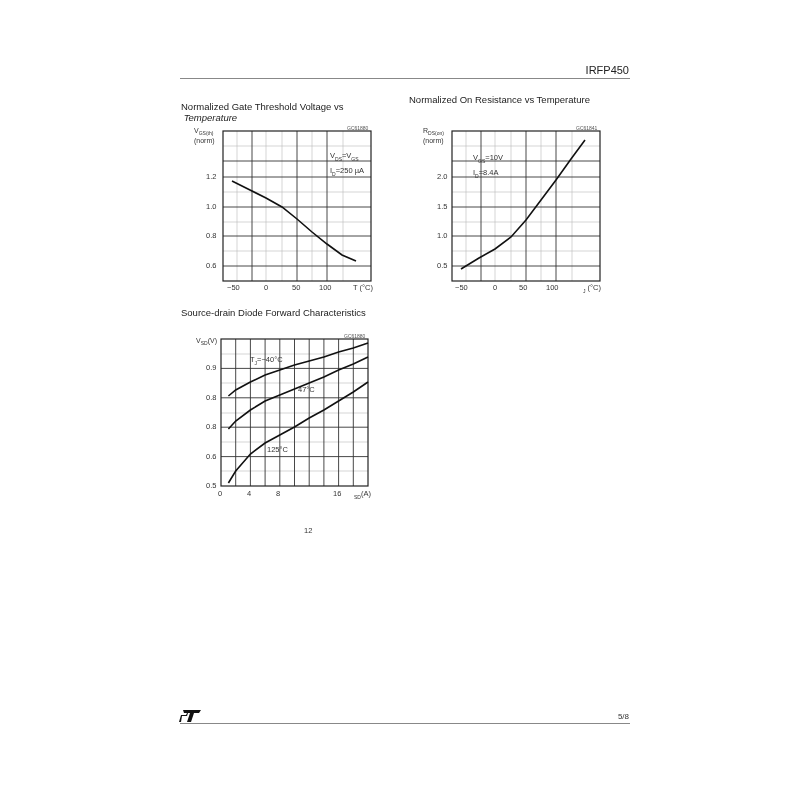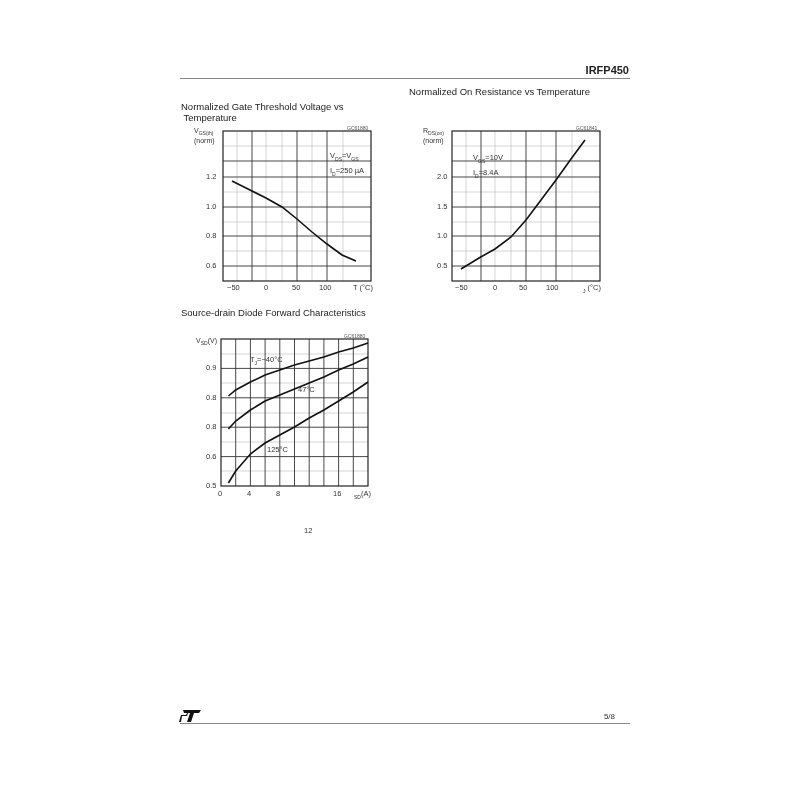--- a/index.html
+++ b/index.html
@@ -1,38 +1,38 @@
 <!DOCTYPE html>
 <html><head>
 <meta charset="utf-8">
 <style>
   html,body{margin:0;padding:0;background:#fff;}
   body{width:800px;height:800px;position:relative;overflow:hidden;font-family:"Liberation Sans",sans-serif;color:#222;}
   .abs{position:absolute;}
-  .hdr-title{right:171px;top:64px;font-weight:bold;font-size:11px;}
+  .hdr-title{right:171px;top:64px;font-weight:normal;font-size:11px;}
   .rule{left:180px;width:450px;height:1px;background:#888;}
   .ctitle{font-size:9.5px;line-height:11px;color:#222;}
   .tick{font-size:7.5px;color:#333;}
   .code{font-size:5px;color:#555;}
   .ann{font-size:7.5px;color:#333;line-height:11px;}
-  .pgnum{right:185px;top:712px;font-size:8px;color:#333;}
+  .pgnum{right:171px;top:712px;font-size:8px;color:#333;}
   svg{position:absolute;overflow:visible;}
 </style>
 </head>
 <body>
 
 <div class="abs hdr-title">IRFP450</div>
 <div class="abs rule" style="top:78px;"></div>
 
 <div class="abs ctitle" style="left:181px;top:101px;">
   <div>Normalized Gate Threshold Voltage vs</div>
-  <div style="white-space:pre;"> Temperature</div>
+  <div style="white-space:pre;font-style:italic;"> Temperature</div>
 </div>
 
-<div class="abs ctitle" style="left:409px;top:86px;">Normalized On Resistance vs Temperature</div>
+<div class="abs ctitle" style="left:409px;top:94px;">Normalized On Resistance vs Temperature</div>
 
 <div class="abs ctitle" style="left:181px;top:307px;">Source-drain Diode Forward Characteristics</div>
 
 <div>
   <span class="abs code" style="left:347px;top:125px;">GC61880</span>
   <svg style="left:223px;top:131px;" width="148" height="150" viewBox="0 0 148 150">
     <g stroke="#bbb" stroke-width="0.6">
       <line x1="14" y1="0" x2="14" y2="150"></line>
       <line x1="43" y1="0" x2="43" y2="150"></line>
       <line x1="59" y1="0" x2="59" y2="150"></line>

